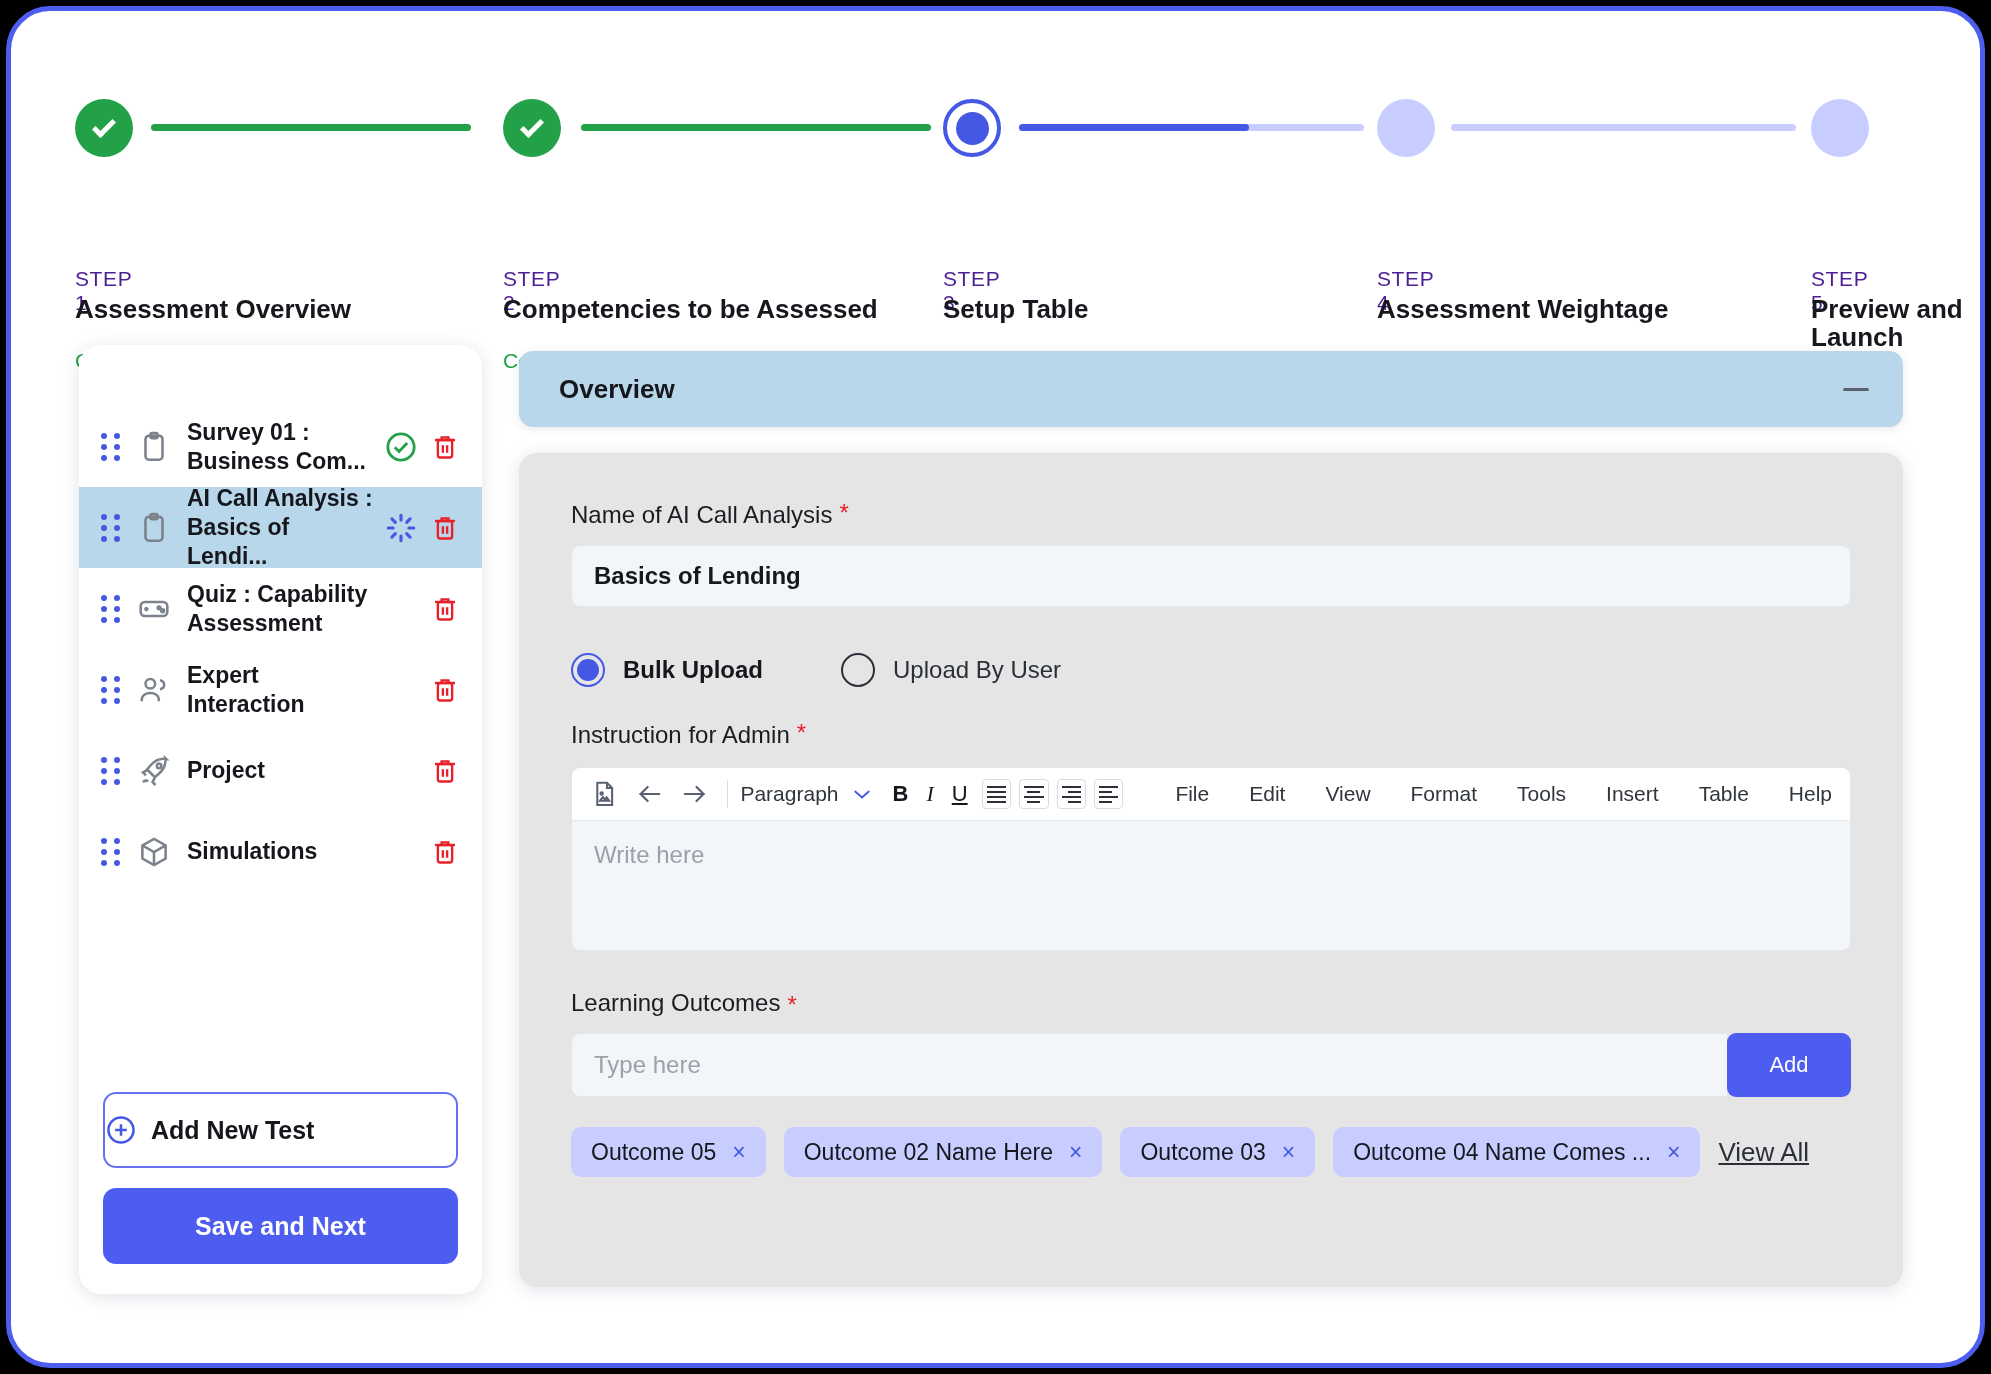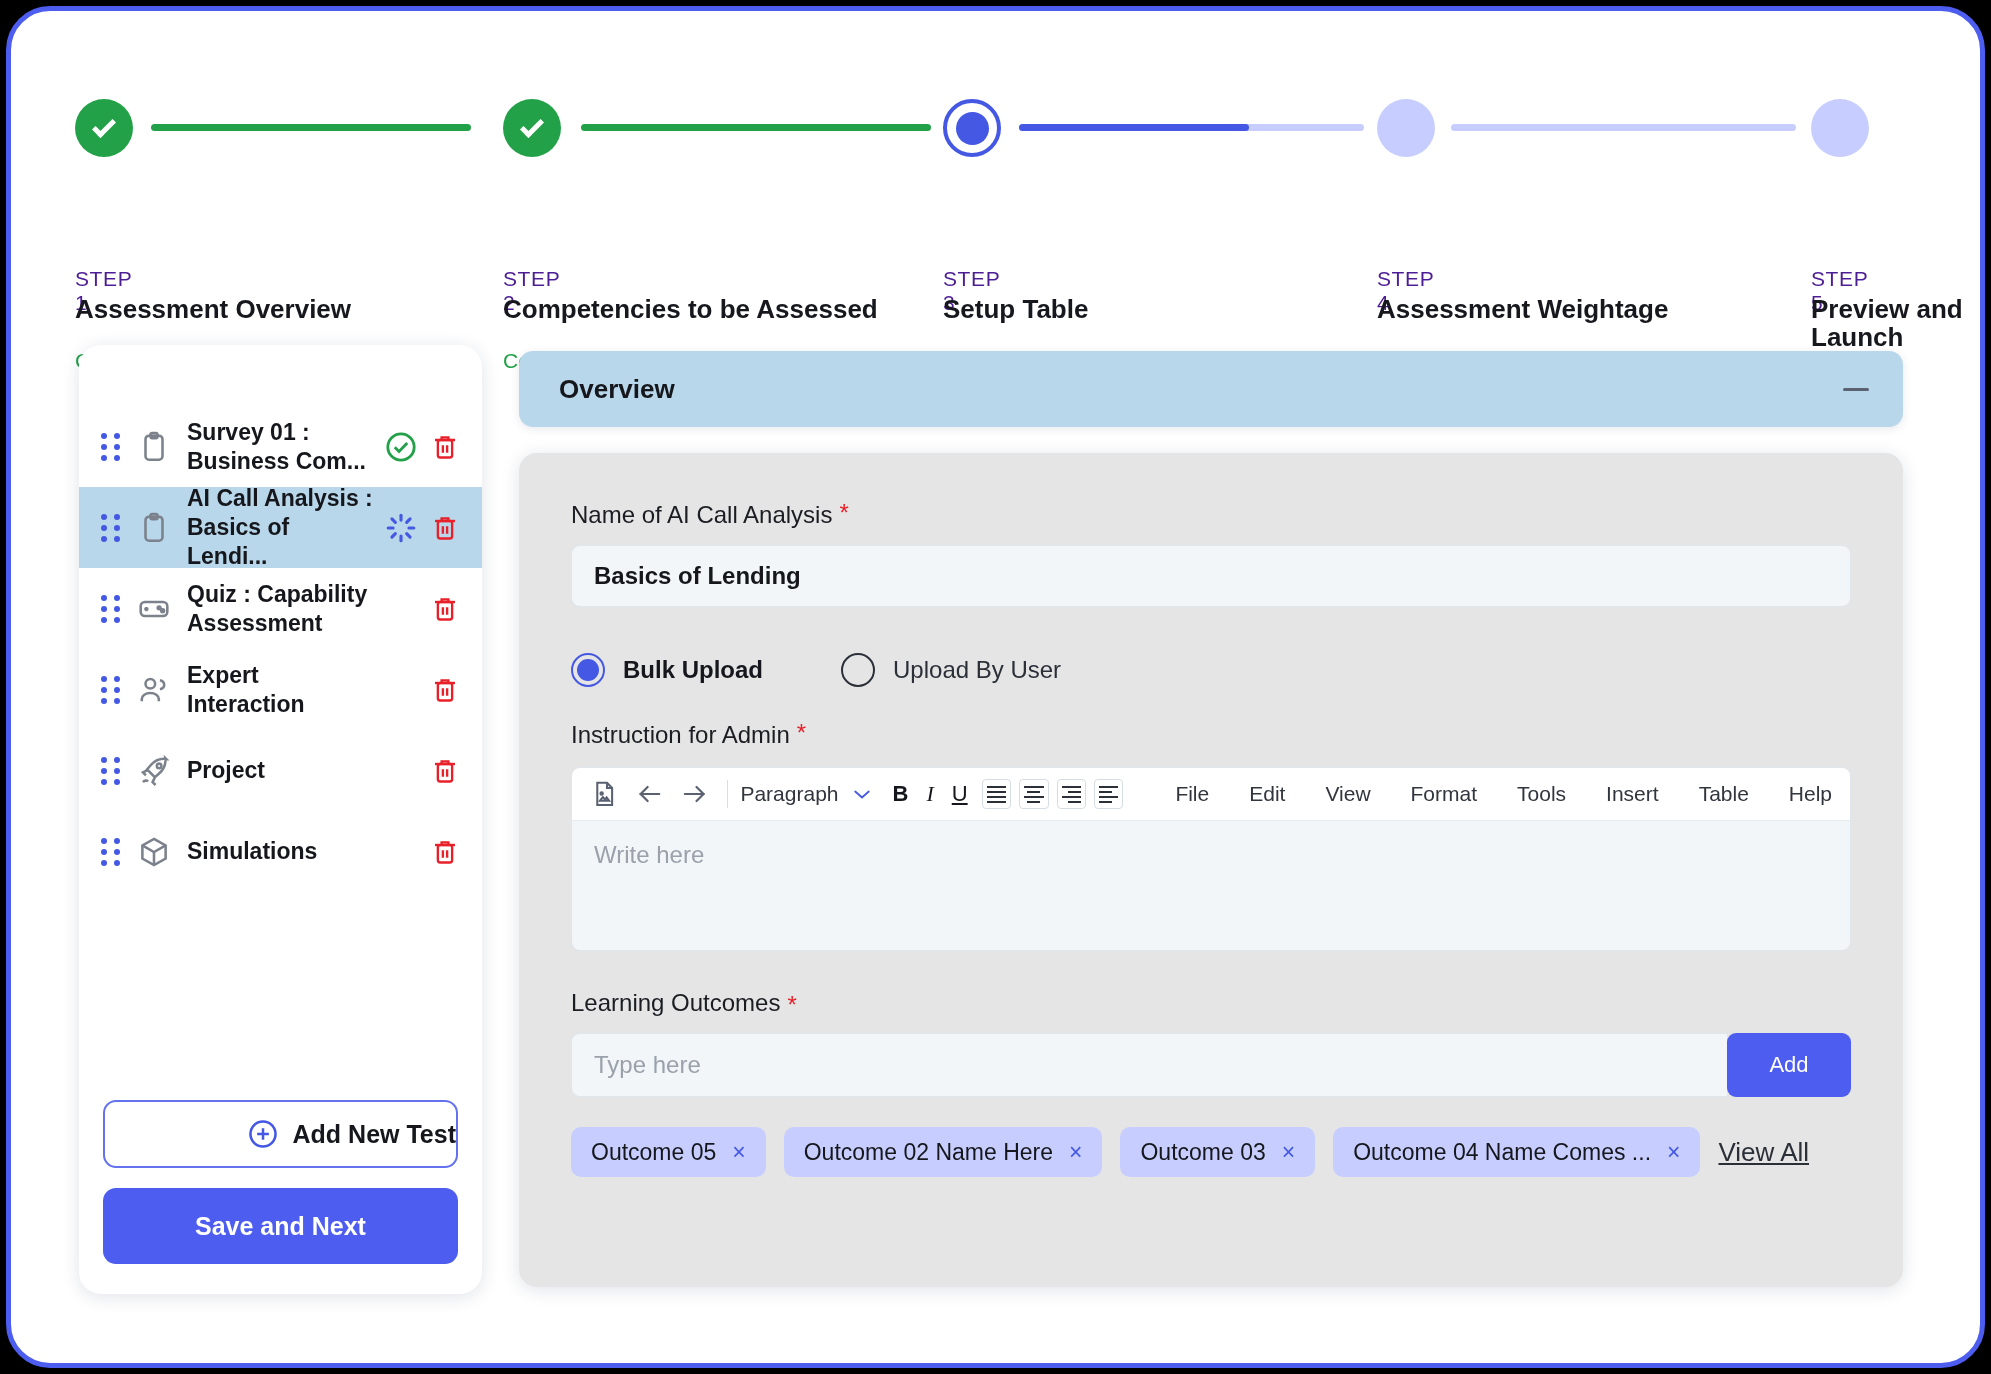--- a/index.html
+++ b/index.html
@@ -85,22 +85,22 @@
     flex: 1 1 auto; font-size: 23px; font-weight: 700; color: #15171c;
     line-height: 1.26; padding-right: 8px;
   }
   .t-status { flex: 0 0 34px; width: 34px; height: 34px; margin-right: 12px; }
   .t-status svg { display:block; width:100%; height:100%; }
   .t-del { flex: 0 0 30px; width: 30px; height: 32px; color: #e8202a; }
   .t-del svg { display:block; width:100%; height:100%; }
 
   .sb-btns { position: absolute; left: 24px; right: 24px; bottom: 30px; }
   .btn-add {
-    width: 100%; height: 68px; border: 2px solid #6472ef; border-radius: 13px;
-    background: #fff; display: flex; align-items: center; justify-content: flex-end;
+    width: 100%; height: 76px; border: 2px solid #6472ef; border-radius: 13px;
+    background: #fff; display: flex; align-items: center; justify-content: flex-start;
     font-size: 25px; font-weight: 700; color: #15171c; gap: 14px;
     margin-bottom: 20px; cursor: pointer;
   }
   .plus-ic { width: 32px; height: 32px; color: #4458e4; }
   .plus-ic svg { display:block; width:100%; height:100%; }
   .btn-save {
     width: 100%; height: 76px; border: none; border-radius: 13px;
     background: #4c5df0; color: #fff; font-size: 25px; font-weight: 700;
     font-family: inherit; cursor: pointer;
   }

